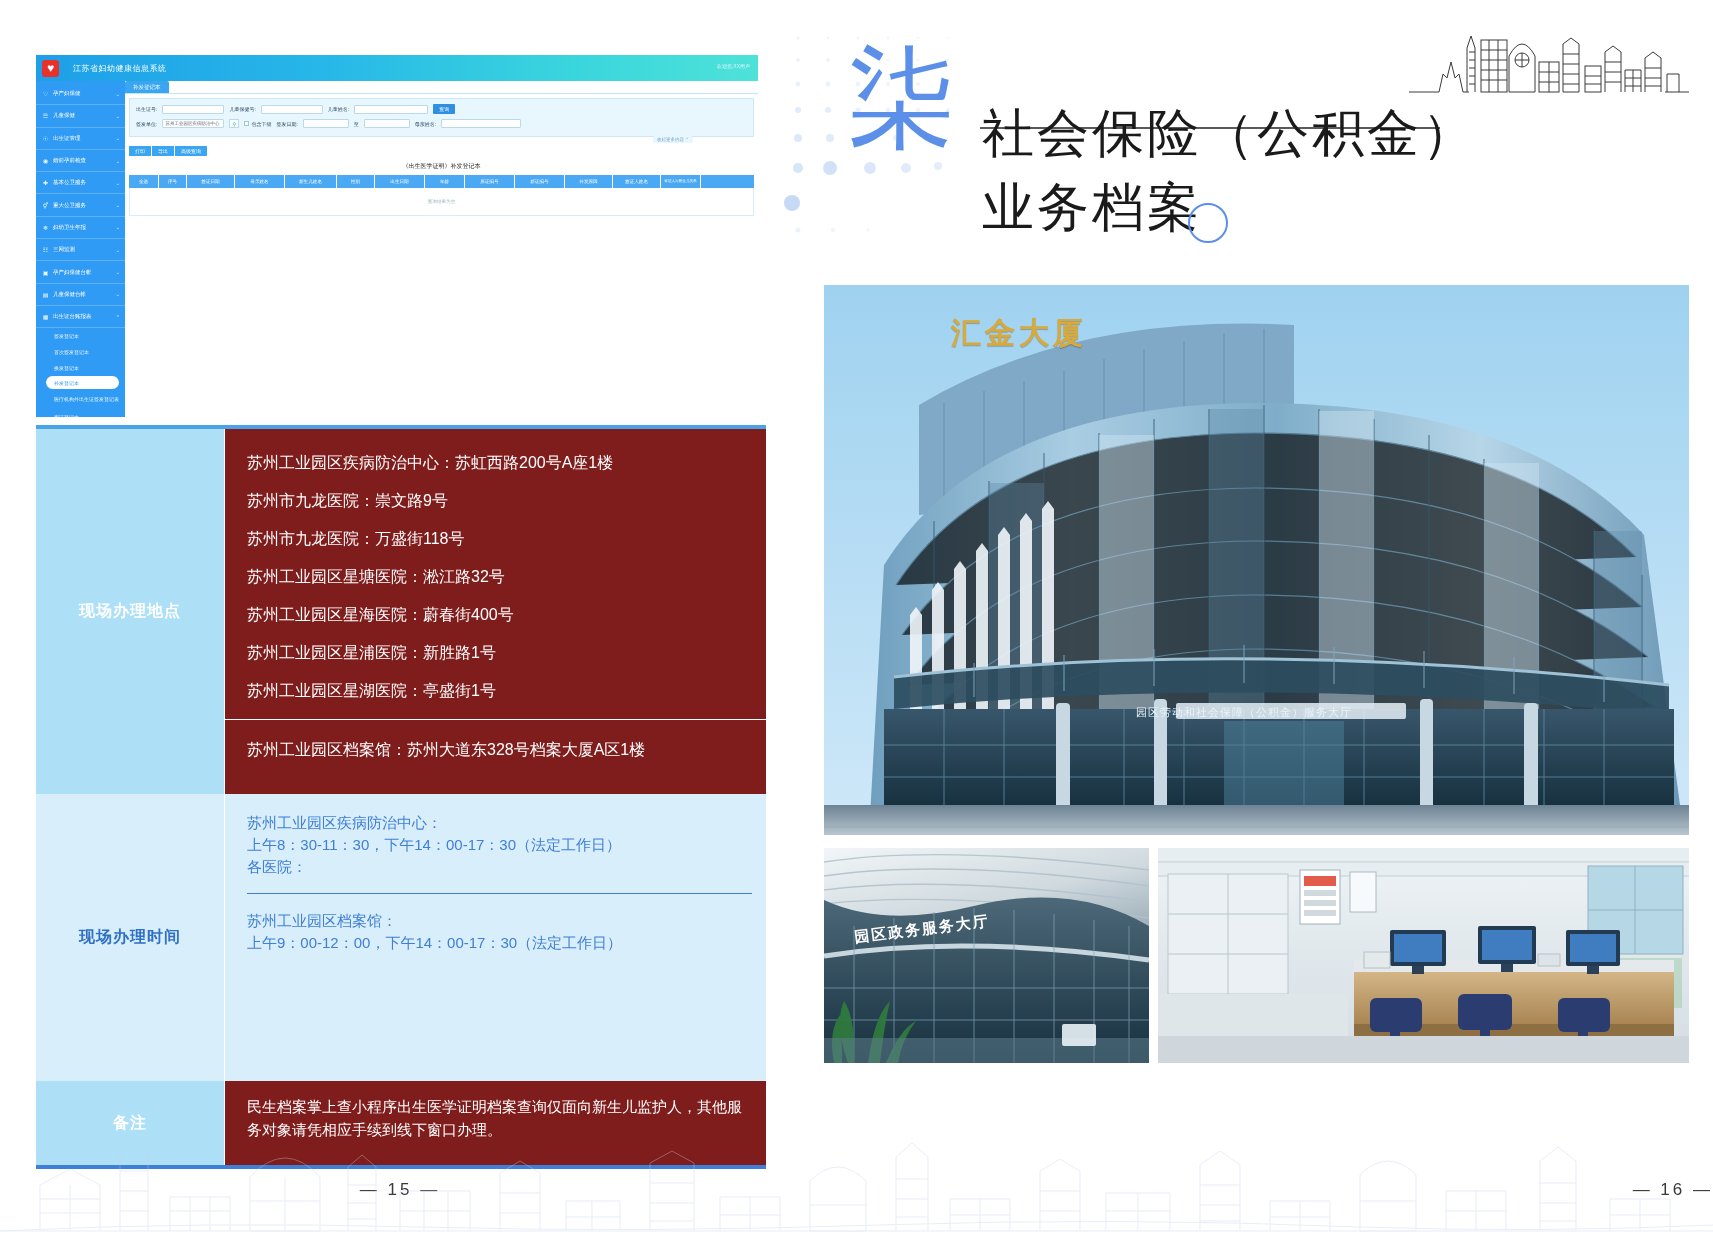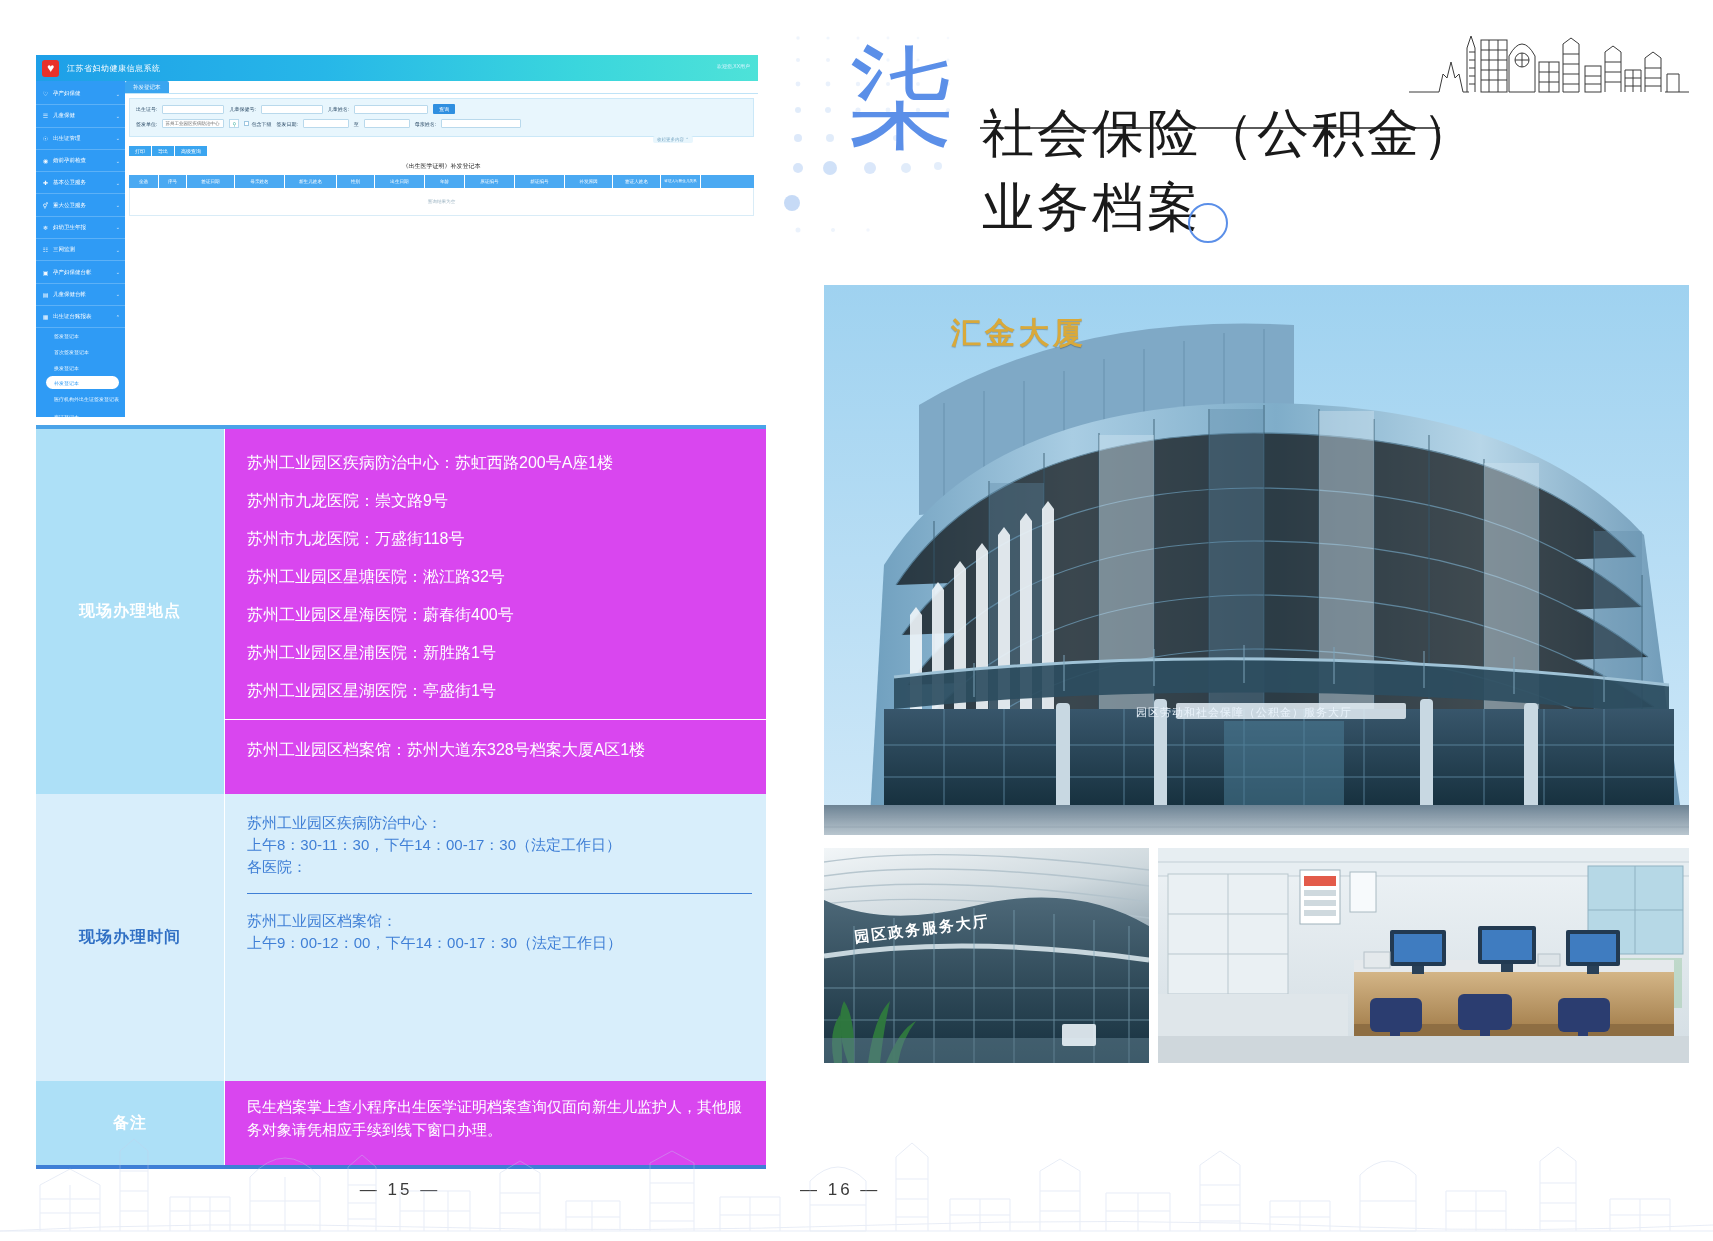--- a/index.html
+++ b/index.html
@@ -28,21 +28,21 @@
   .app-topbar {
     height:26px; width:100%;
     background:linear-gradient(90deg,#1e9fe8 0%, #27b7e8 40%, #3ad6dd 75%, #4ee2d8 100%);
     display:flex; align-items:center; padding-left:6px; position:relative;
   }
   .app-logo {
     width:17px; height:17px; background:#e8312a; border-radius:3px;
     display:flex; align-items:center; justify-content:center;
     color:#fff; font-size:12px; font-weight:bold; line-height:1;
   }
-  .app-title { color:#ffffff; font-size:8px; margin-left:8px; letter-spacing:0.5px; }
+  .app-title { color:#ffffff; font-size:8px; margin-left:14px; letter-spacing:0.5px; }
   .app-userbar { position:absolute; right:8px; top:8px; font-size:5px; color:#d6f4ff; }
 
   .app-body { display:flex; height:336px; }
   .app-side {
     width:89px; background:#2f9bf5; flex:0 0 89px; padding-top:2px;
     font-size:5.5px; color:#ffffff;
   }
   .side-item {
     height:22.3px; display:flex; align-items:center; padding:0 5px 0 6px;
     border-bottom:1px solid rgba(255,255,255,0.22); gap:4px;
@@ -112,21 +112,21 @@
     position:absolute; left:36px; top:425px; width:730px;
     border-top:4px solid #4aa3e8; border-bottom:4px solid #3f7fd6;
     background:#ade0f7;
   }
   .it-row { display:flex; }
   .it-label {
     width:188px; flex:0 0 188px; display:flex; align-items:center; justify-content:center;
     font-size:16px; color:#ffffff; font-weight:bold; letter-spacing:1px;
     background:#ade0f7;
   }
-  .it-value { flex:1 1 auto; border-left:1px solid #ffffff; background:#d946ef; }
+  .it-value { flex:1 1 auto; border-left:1px solid #ffffff; background:#7f1d1d; }
   .it-value.pale { background:#d8eefb; }
   .it-label.pale { background:#d8eefb; color:#2f6fc4; }
 
   .addr-block { padding:26px 14px 20px 22px; }
   .addr-line { font-size:16px; color:#ffffff; line-height:1; margin-bottom:22px; white-space:nowrap; }
   .addr-line:last-child { margin-bottom:0; }
   .addr-sep { border-top:1px solid #ffffff; }
   .addr-single { padding:20px 14px 20px 22px; font-size:16px; color:#ffffff; white-space:nowrap; }
 
   .time-block { padding:18px 14px 16px 22px; }
@@ -190,21 +190,21 @@
   .hall-sign {
     position:absolute; left:30px; top:72px;
     font-size:15px; color:#ffffff; letter-spacing:2px; font-weight:bold;
     transform:rotate(-7deg);
   }
   .door-sign {
     position:absolute; left:255px; top:420px; width:330px; text-align:center;
     font-size:11px; color:#e9f3fb; letter-spacing:1px;
   }
   .page-num-r {
-    position:absolute; left:0; top:1180px; width:913px; text-align:left;
+    position:absolute; left:0; top:1180px; width:913px; text-align:right;
     font-size:17px; color:#3a3a3a; letter-spacing:3px;
   }
 </style>
 </head>
 <body>
 
 <div class="left-page">
 
   <div class="app-shot">
 

